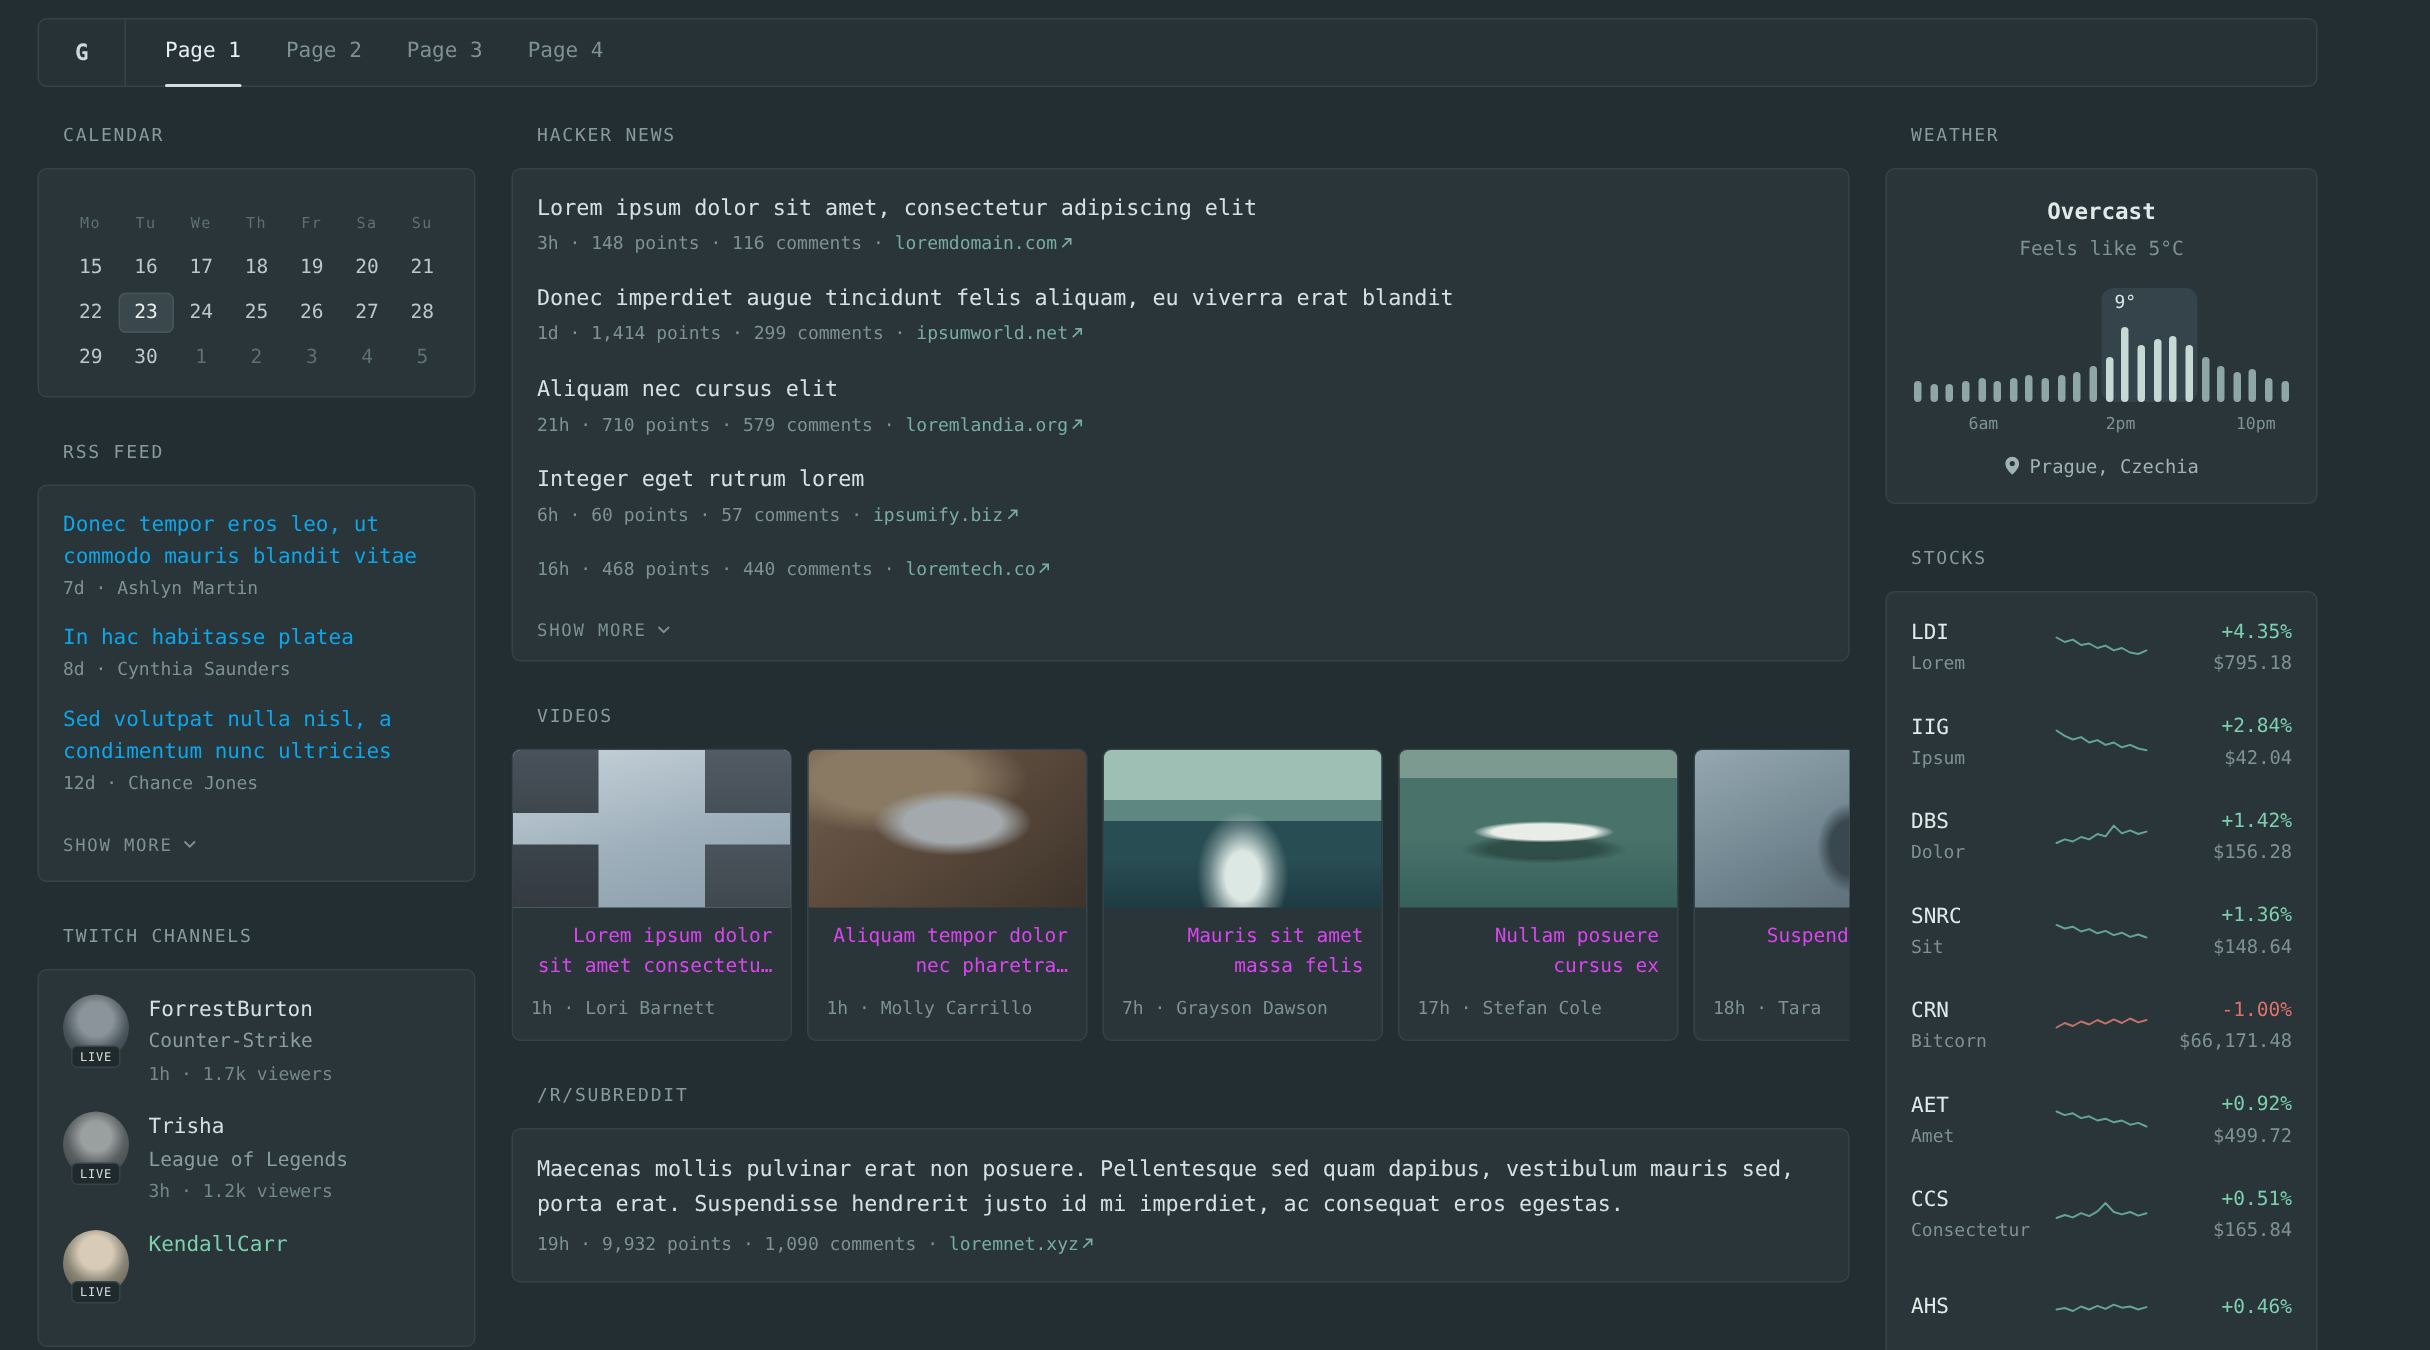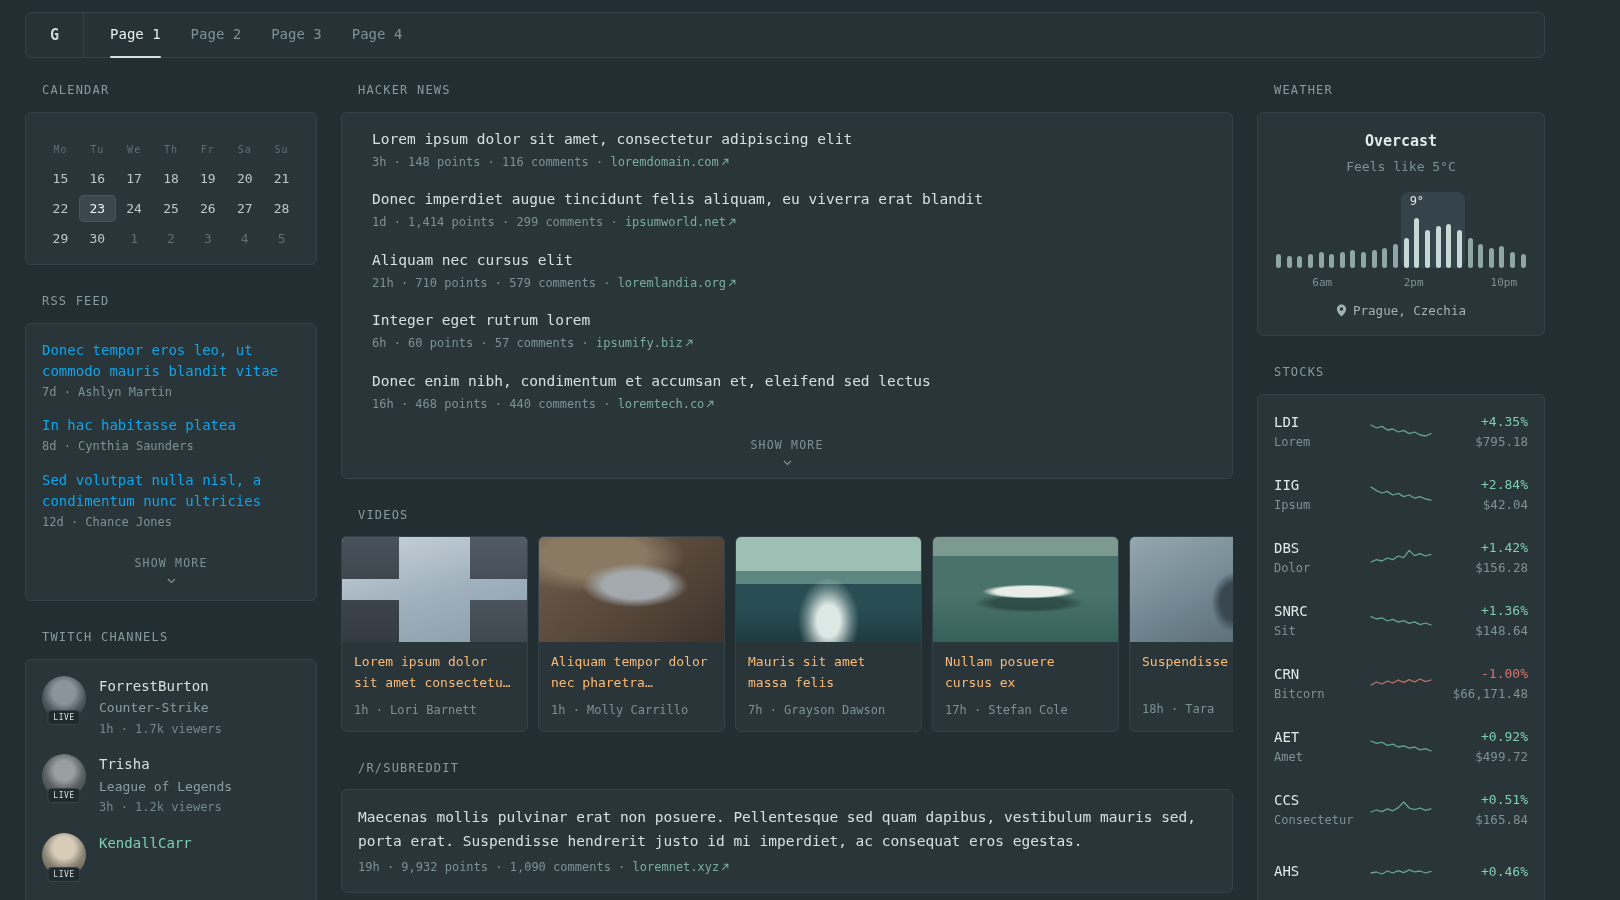--- a/index.html
+++ b/index.html
@@ -47,39 +47,39 @@
   .cal-days{display:grid;grid-template-columns:repeat(7,1fr);row-gap:3px;margin-top:8px;}
   .cal-day{height:27px;line-height:27px;text-align:center;font-size:13px;color:#bcc9c9;border-radius:5px;}
   .cal-day.is-muted{color:var(--muted2);}
   .cal-day.is-today{background:#3a484d;color:#e9f1f0;box-shadow:inset 0 0 0 1px #46565c;}
 
   
   .rss-card{padding:16px;}
   .rss-item{margin-bottom:15px;}
   .rss-title{font-size:14px;line-height:1.5;color:#0ea5e9;cursor:pointer;}
   .rss-meta{font-size:12px;color:var(--muted);margin-top:2px;}
-  .show-more{display:flex;align-items:center;gap:7px;font-size:11.5px;letter-spacing:1.2px;color:var(--muted);margin-top:24px;cursor:pointer;flex-direction:column;}
+  .show-more{display:flex;align-items:center;gap:7px;font-size:11.5px;letter-spacing:1.2px;color:var(--muted);margin-top:24px;cursor:pointer;}
 
   
   .twitch-card{padding:16px;}
   .channel{display:flex;gap:13px;align-items:flex-start;margin-bottom:17px;}
   .avatar-wrap{position:relative;width:44px;flex:none;}
   .avatar{width:44px;height:44px;border-radius:50%;}
   .avatar-0{background:radial-gradient(circle at 50% 38%,#8b949a 0 32%,#4a555c 60%,#2c363b);}
   .avatar-1{background:radial-gradient(circle at 50% 38%,#9aa0a0 0 28%,#5a5f62 55%,#33393c);}
   .avatar-2{background:radial-gradient(circle at 50% 34%,#d8cbb8 0 30%,#8a8474 55%,#4a4a44);}
   .live-badge{display:none;position:absolute;left:50%;bottom:-5px;transform:translateX(-50%);background:#20292c;border:1px solid #36444a;border-radius:4px;font-size:8px;letter-spacing:.5px;padding:1px 5px;color:#d6dfe0;text-align:center;}
   .live-badge.show{display:block;}
   .channel-name{font-size:14px;color:#d5e1df;margin-top:1px;cursor:pointer;}
   .channel-name.accent{color:var(--primary);}
   .channel-game{font-size:13px;color:#8a9da0;margin-top:3px;}
   .channel-meta{font-size:12px;color:#74878b;margin-top:3px;}
 
   
-  .hn-card{padding:16px 30px 12px;}
+  .hn-card{padding:16px 16px 12px;}
   .hn-item{margin-bottom:19px;}
   .hn-title{font-size:14.5px;line-height:1.5;color:#d6e0e1;cursor:pointer;}
   .hn-meta{font-size:12px;color:var(--muted);margin-top:3px;}
   .domain{color:var(--link);cursor:pointer;white-space:nowrap;}
   .ext{margin-left:2px;}
 
   
   .videos-row{display:flex;gap:10px;overflow:hidden;}
   .video-card{width:187px;flex:none;background:var(--card);border:1px solid var(--border);border-radius:6px;overflow:hidden;cursor:pointer;}
   .video-thumb{height:105px;}
@@ -97,21 +97,21 @@
     radial-gradient(ellipse 22% 55% at 50% 80%,#dce8e4 0 28%,rgba(220,232,228,.35) 55%,rgba(220,232,228,0) 75%),
     linear-gradient(#9dbfb4 0 32%,#5e8781 32% 45%,#284d52 45% 70%,#1d3b42);}
   .thumb-3{background:
     radial-gradient(ellipse 34% 9% at 52% 52%,#e9ede8 0 55%,rgba(233,237,232,0) 75%),
     radial-gradient(ellipse 40% 12% at 52% 63%,rgba(25,45,40,.5) 0 50%,rgba(25,45,40,0) 75%),
     linear-gradient(#7c9a8f 0 18%,#49726a 18% 55%,#35615a);}
   .thumb-4{background:
     radial-gradient(ellipse 16% 38% at 56% 62%,#39474f 0 45%,rgba(57,71,79,0) 75%),
     linear-gradient(155deg,#95a8b1,#70858f 50%,#53646e);}
   .video-body{padding:10px 12px 12px;}
-  .video-title{font-size:13px;line-height:1.55;color:#fdba74;min-height:40px;}
+  .video-title{font-size:13px;line-height:1.55;color:#d946ef;min-height:40px;text-align:right;}
   .video-meta{font-size:12px;color:var(--muted);margin-top:9px;}
 
   .sub-card{padding:16px;}
   .sub-title{font-size:14.5px;line-height:1.65;color:#d6e0e1;cursor:pointer;}
   .sub-meta{font-size:12px;color:var(--muted);margin-top:5px;}
 
   
   .weather-card{padding:18px 16px 16px;}
   .w-cond{text-align:center;font-weight:700;font-size:15px;color:var(--bright);}
   .w-feels{text-align:center;font-size:13px;color:var(--muted);margin-top:6px;}
@@ -304,21 +304,20 @@
                 </div>
 
                 <div class="hn-item">
                   <div class="hn-title">Integer eget rutrum lorem</div>
                   <div class="hn-meta"><span>6h · 60 points · 57 comments · </span><span class="domain"><span>ipsumify.biz</span><svg class="ext" width="8" height="8" viewBox="0 0 8 8">
                         <path d="M1.2 6.8L6.8 1.2M2.8 1.2h4v4" fill="none" stroke="currentColor" stroke-width="1.1"></path>
                       </svg></span></div>
                 </div>
 
                 <div class="hn-item">
-                  <div class="hn-title">Donec enim nibh, condimentum et accumsan et, eleifend sed lectus</div>
                   <div class="hn-meta"><span>16h · 468 points · 440 comments · </span><span class="domain"><span>loremtech.co</span><svg class="ext" width="8" height="8" viewBox="0 0 8 8">
                         <path d="M1.2 6.8L6.8 1.2M2.8 1.2h4v4" fill="none" stroke="currentColor" stroke-width="1.1"></path>
                       </svg></span></div>
                 </div>
               </div>
             <div class="show-more">
               <span>SHOW MORE</span>
               <svg width="9" height="6" viewBox="0 0 9 6">
                   <path d="M1 1l3.5 3.5L8 1" fill="none" stroke="currentColor" stroke-width="1.2"></path>
                 </svg>

